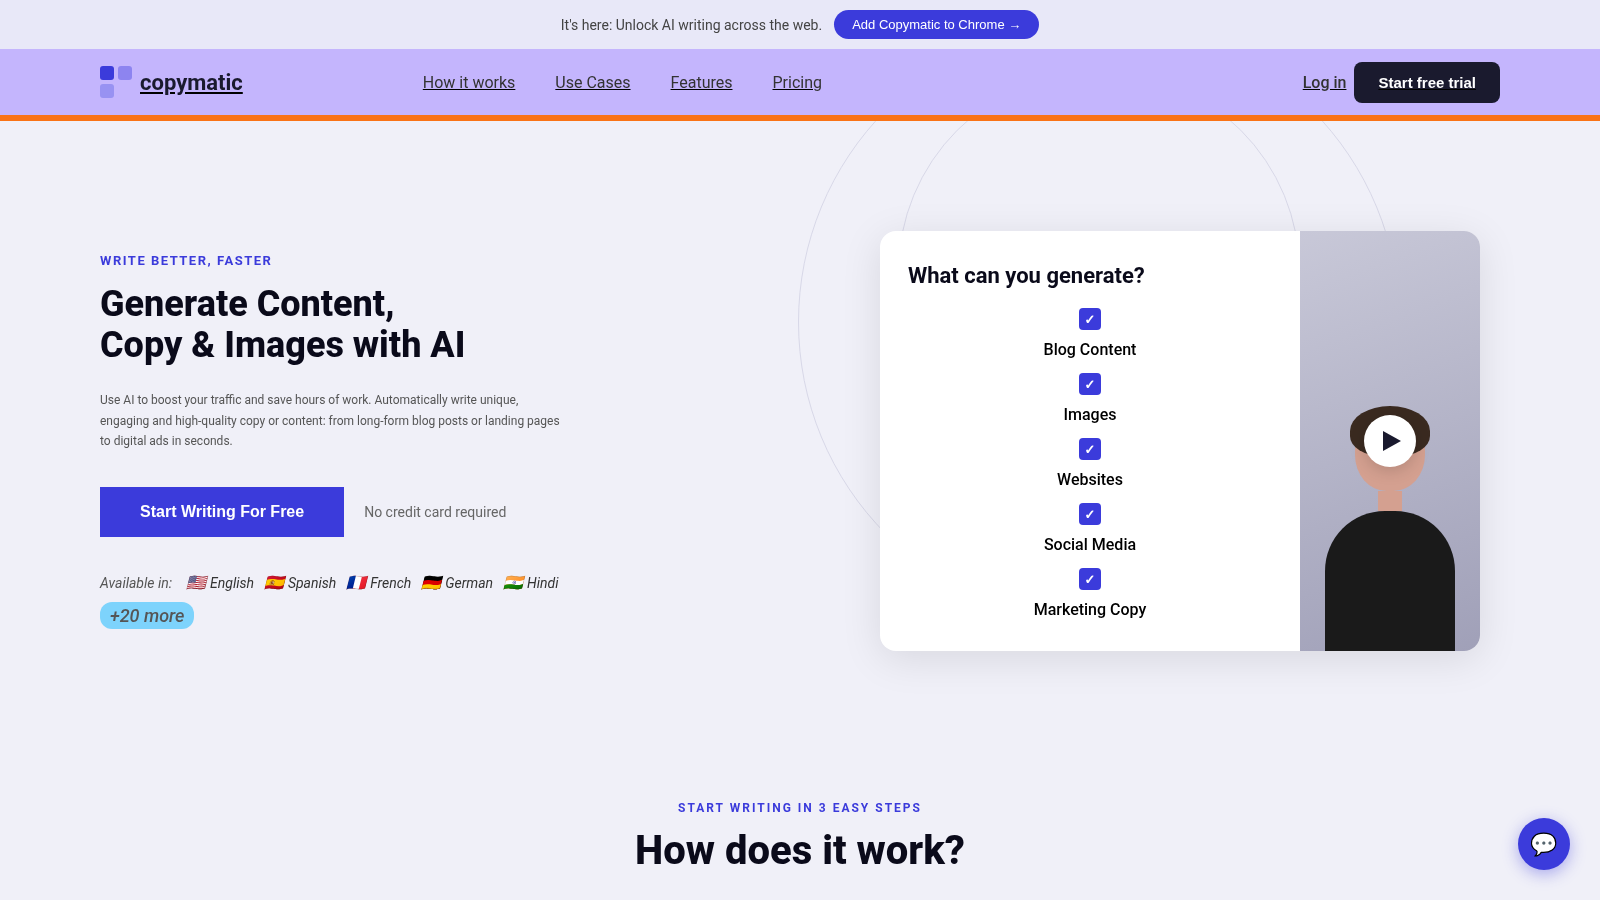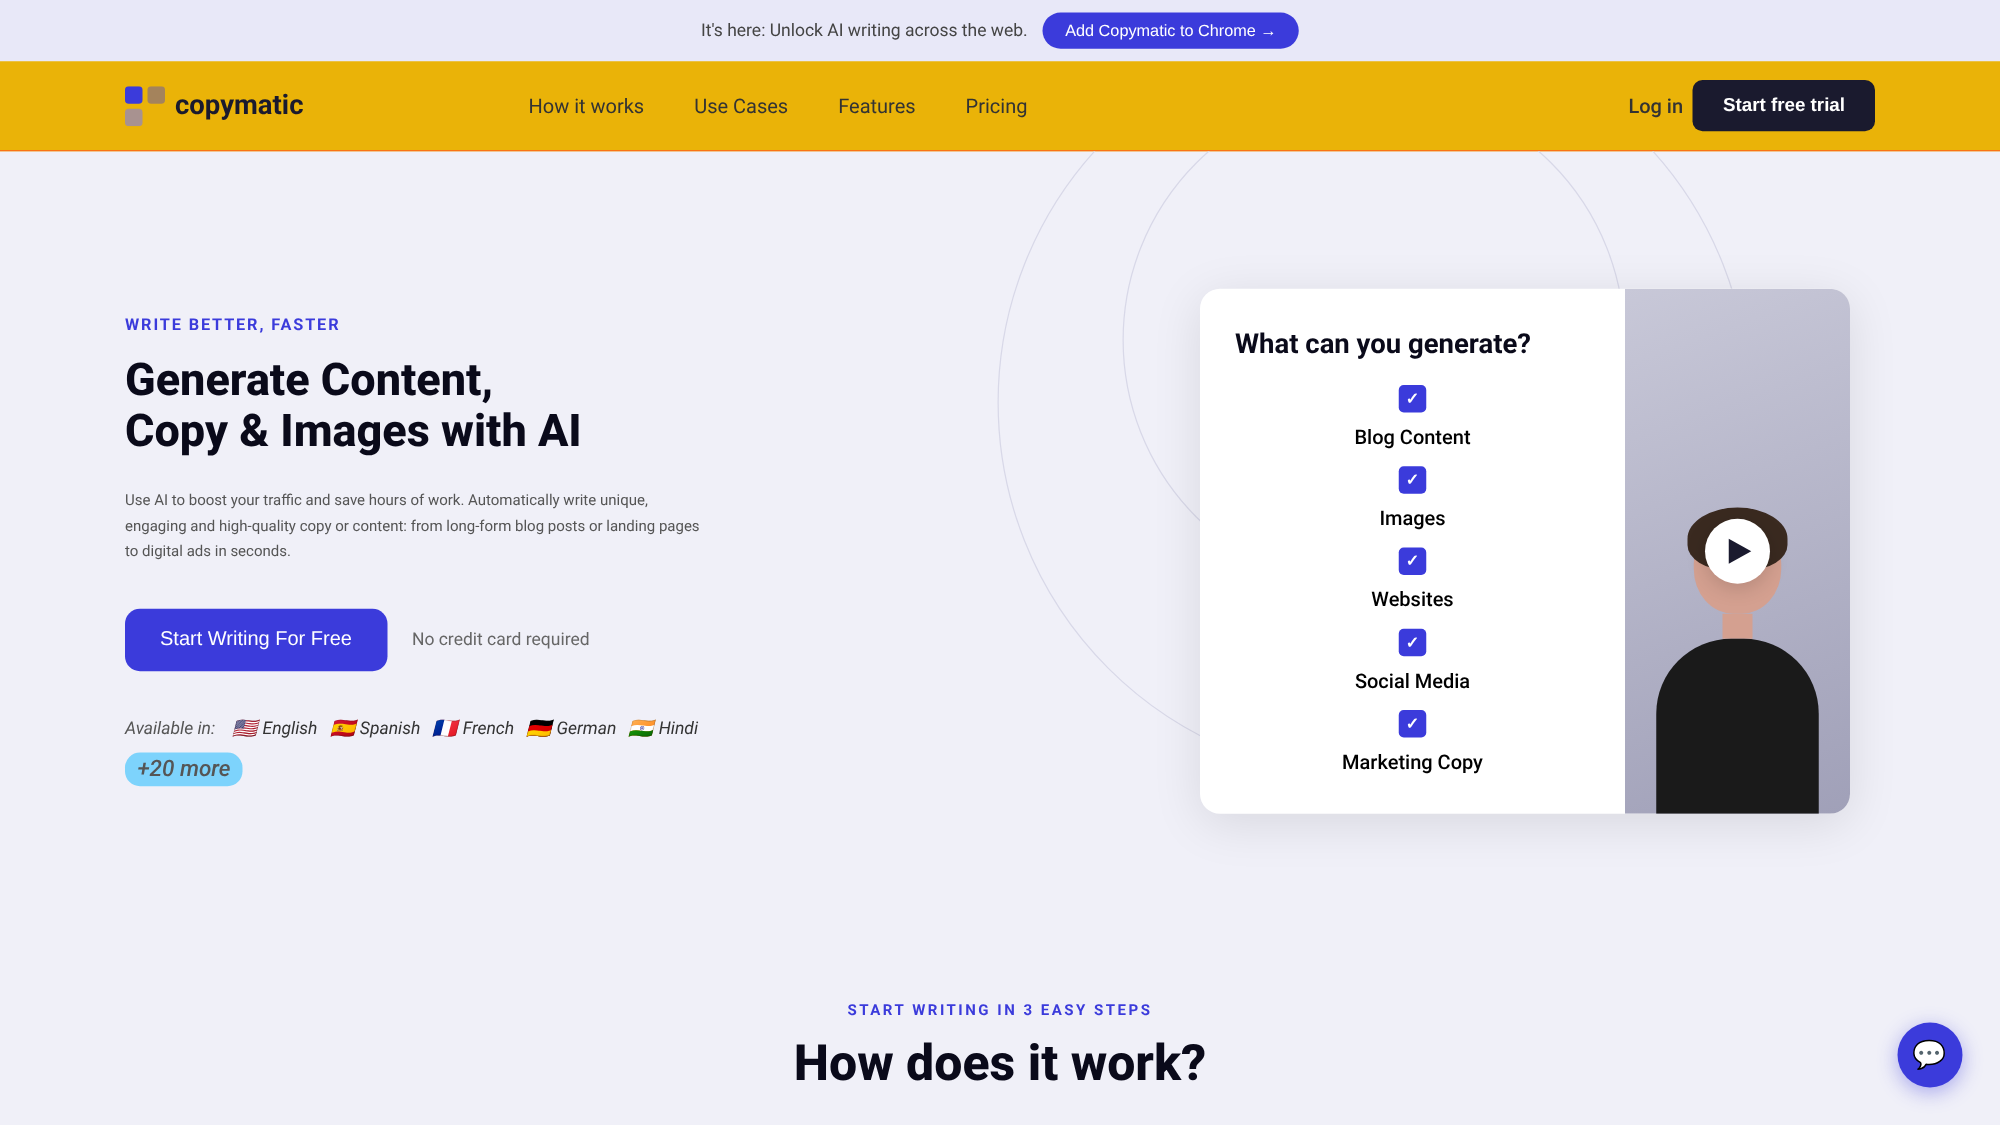--- a/index.html
+++ b/index.html
@@ -29,27 +29,28 @@
       border: none;
       border-radius: 20px;
       padding: 7px 18px;
       font-size: 13px;
       cursor: pointer;
       white-space: nowrap;
     }
 
     
     .navbar {
-      background: #eab308;
+      background: #c4b5fd;
       display: flex;
       align-items: center;
       padding: 0 100px;
       height: 72px;
-      border-bottom: 1px solid #f97316;
+      border-bottom: 6px solid #f97316;
       position: relative;
+      text-decoration: underline;
     }
     .logo {
       display: flex;
       align-items: center;
       gap: 8px;
       text-decoration: none;
     }
     .logo-icon {
       width: 32px;
       height: 32px;
@@ -158,24 +159,24 @@
     .hero-cta {
       display: flex;
       align-items: center;
       gap: 20px;
       margin-bottom: 36px;
     }
     .cta-btn {
       background: #3b3bdb;
       color: white;
       border: none;
-      border-radius: 12px;
-      padding: 16px 28px;
+      border-radius: 0;
+      padding: 16px 40px;
       font-size: 16px;
-      font-weight: 400;
+      font-weight: 700;
       cursor: pointer;
     }
     .no-card {
       font-size: 14px;
       color: #666;
     }
     .languages {
       display: flex;
       align-items: center;
       gap: 10px;
@@ -211,21 +212,21 @@
       flex: 1;
       display: flex;
       justify-content: flex-end;
       z-index: 1;
       padding-right: 20px;
     }
     .video-card {
       background: white;
       border-radius: 16px;
       box-shadow: 0 8px 40px rgba(0,0,0,0.1);
-      width: 520px;
+      width: 600px;
       overflow: hidden;
       position: relative;
     }
     .video-card-inner {
       display: flex;
       padding: 0;
     }
     .video-content {
       padding: 32px 28px;
       flex: 1;

